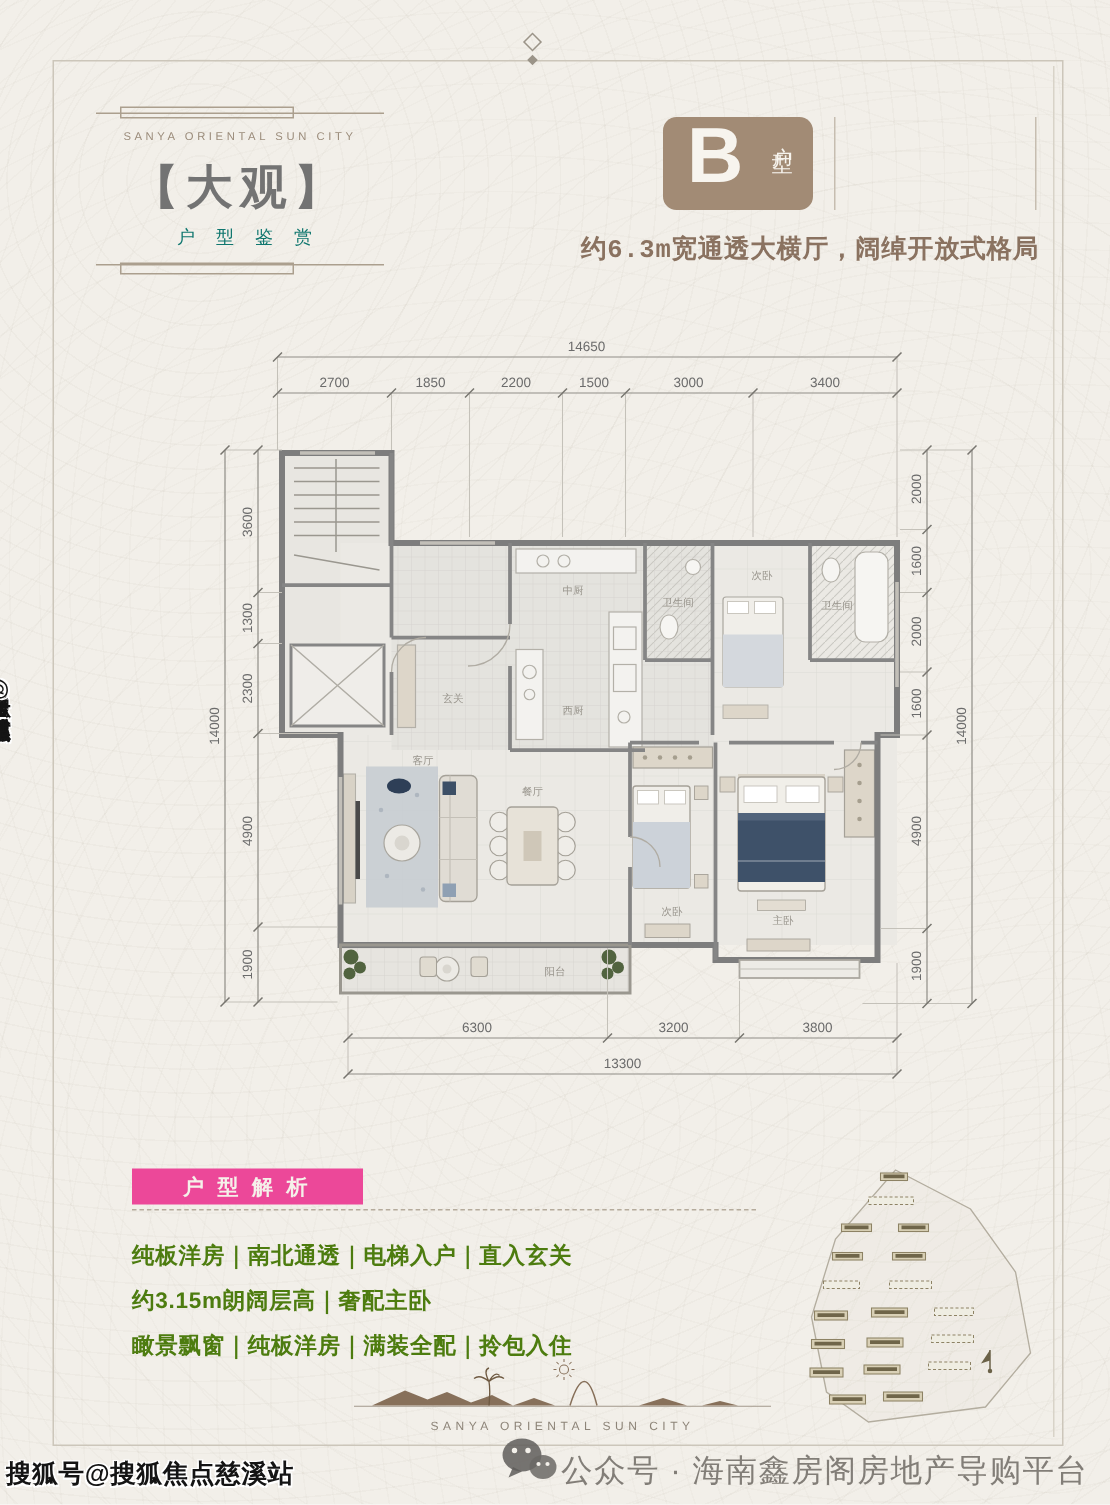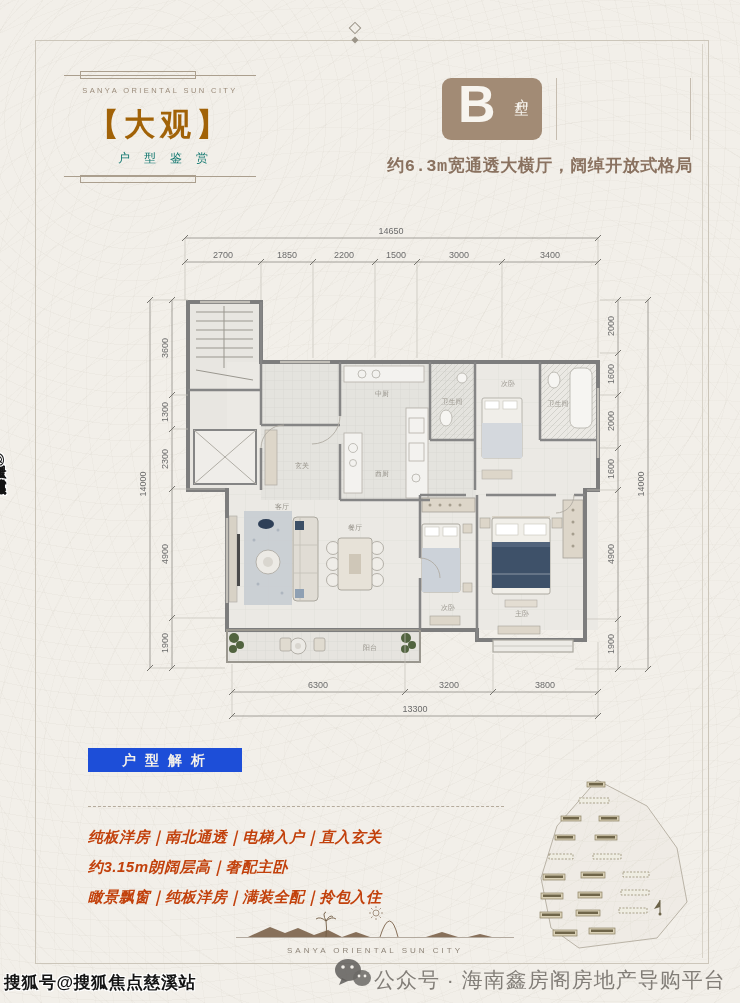--- a/index.html
+++ b/index.html
@@ -14,41 +14,41 @@
       repeating-radial-gradient(circle at 95% 92%, rgba(150,140,120,0.04) 0 1px, transparent 1px 18px);}
   .abs{position:absolute;}
   .frame{position:absolute;left:35px;top:40px;width:672px;height:922px;border:1px solid #ccc6ba;}
   .frame-right2{position:absolute;left:702px;top:44px;width:1px;height:914px;background:#d8d3c8;}
   
   .hL{position:absolute;left:60px;top:62px;width:200px;text-align:center;color:#9a8b7a;}
   .rule{position:absolute;left:4px;width:192px;height:1px;background:#ab9f8e;}
   .rule .notch{position:absolute;left:16px;top:-4px;width:114px;height:6px;border:1px solid #ab9f8e;background:transparent;}
   .rule.bot .notch{top:-1px;}
   .hL-en{position:absolute;left:0;top:24px;width:100%;font-size:7.5px;letter-spacing:2.4px;color:#9a8b7a;}
-  .hL-cn{position:absolute;left:0;top:42px;width:100%;font-size:31px;font-weight:700;letter-spacing:5px;color:#a16207;}
+  .hL-cn{position:absolute;left:0;top:42px;width:100%;font-size:31px;font-weight:700;letter-spacing:5px;color:#737373;}
   .hL-sub{position:absolute;left:10px;top:88px;width:100%;font-size:12px;letter-spacing:14px;color:#0f766e;}
   
   .bbox{position:absolute;left:442px;top:78px;width:100px;height:62px;background:#a28b75;border-radius:9px;}
   .bbox .b{position:absolute;left:16px;top:-4px;font-size:52px;font-weight:700;color:#f7f4ee;}
   .bbox .t{position:absolute;right:11px;top:9px;writing-mode:vertical-rl;font-size:14px;letter-spacing:4px;color:#f7f4ee;}
   .vdiv{position:absolute;width:1px;background:#c6bdb0;}
   .area{position:absolute;left:566px;top:70px;width:112px;text-align:center;color:#97806a;}
   .area .num{font-size:40px;font-weight:600;letter-spacing:1px;}
   .area .un{font-size:16px;font-weight:600;vertical-align:14px;}
   .noterow{display:flex;align-items:center;justify-content:center;gap:4px;margin-top:-4px;}
   .noterow .dash{width:16px;height:1px;background:#b7a48f;}
   .noterow .txt{font-size:7px;letter-spacing:1px;color:#ab967f;}
   .area .rooms{font-size:18px;letter-spacing:1px;color:#8c7660;margin-top:2px;}
   .tagline{position:absolute;left:380px;top:154px;width:320px;text-align:center;
            font-size:17px;font-weight:700;color:#8a7260;letter-spacing:0.5px;font-family:Liberation Mono, monospace;}
   
-  .badge{position:absolute;left:88px;top:748px;width:154px;height:24px;background:#1d4ed8;color:#f5f1ea;
+  .badge{position:absolute;left:88px;top:779px;width:154px;height:24px;background:#ec4899;color:#f5f1ea;
          font-size:14px;font-weight:700;letter-spacing:9px;line-height:24px;text-align:center;padding-left:6px;box-sizing:border-box;}
   .dashline{position:absolute;left:88px;top:806px;width:416px;border-top:1px dashed #b5ab9c;}
-  .feat{position:absolute;left:88px;width:440px;font-size:15px;font-weight:700;color:#c2410c;letter-spacing:0.5px;font-style:italic;}
+  .feat{position:absolute;left:88px;width:440px;font-size:15px;font-weight:700;color:#4d7c0f;letter-spacing:0.5px;}
   
   .footer-en{position:absolute;left:230px;top:946px;width:290px;text-align:center;
              font-size:8px;letter-spacing:3px;color:#8d8478;}
   
   .wm-sohu{position:absolute;left:4px;top:971px;font-size:17px;font-weight:700;color:#141414;
     text-shadow:-1px -1px 0 #fff,1px -1px 0 #fff,-1px 1px 0 #fff,1px 1px 0 #fff;letter-spacing:0.5px;}
   .wm-sohu-side{position:absolute;left:-9px;top:452px;width:17px;height:52px;overflow:hidden;
     writing-mode:vertical-rl;font-size:15px;font-weight:700;color:#141414;
     text-shadow:-1px -1px 0 #fff,1px -1px 0 #fff,-1px 1px 0 #fff,1px 1px 0 #fff;}
   .wm-wechat{position:absolute;left:374px;top:966px;font-size:21px;color:rgba(110,106,100,0.85);letter-spacing:1px;}

